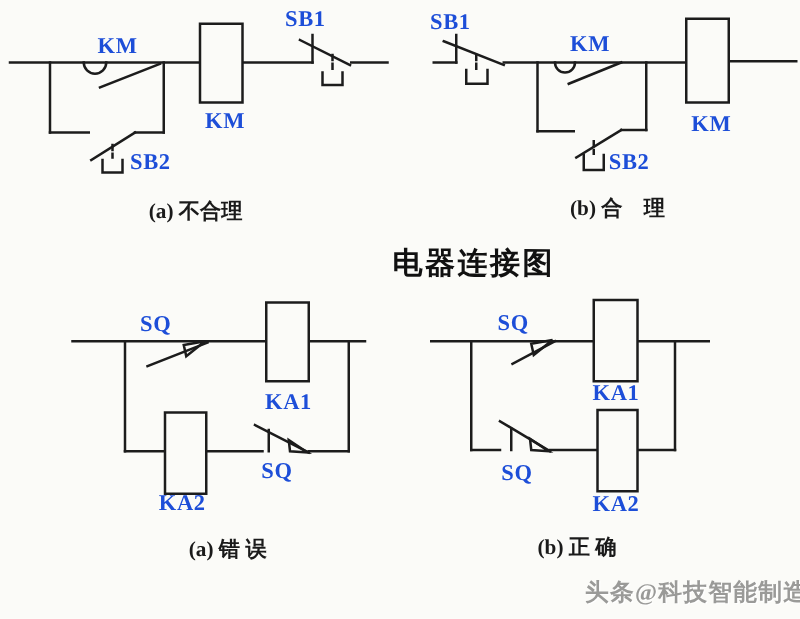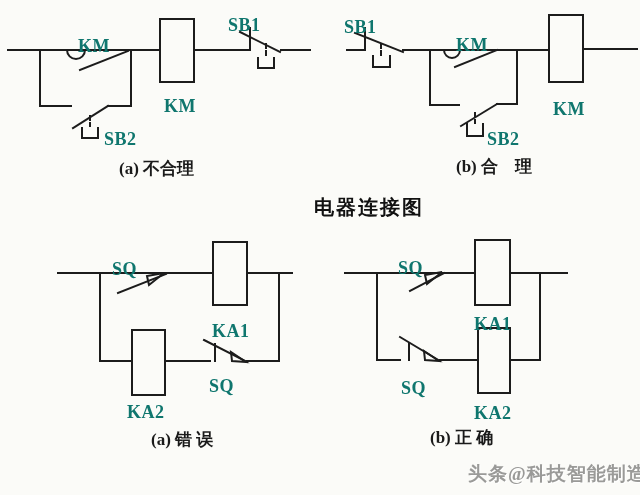--- a/index.html
+++ b/index.html
@@ -11,33 +11,32 @@
     color:#1c1c1c;
     overflow:hidden;
   }
   svg.circuits{position:absolute;left:0;top:0;}
   .lbl{
     position:absolute;
     font-size:18px;
     font-weight:600;
     letter-spacing:0.5px;
     white-space:nowrap;
-    color:#0f766e;
-    margin-top:10px;
+    color:#1d4ed8;
   }
   .cap{
     position:absolute;
     font-size:17px;
     font-weight:600;
     white-space:nowrap;
     color:#1a1a1a;
   }
   .fig-title{
     position:absolute;
-    font-size:20px;
+    font-size:24px;
     font-weight:700;
     letter-spacing:2px;
     white-space:nowrap;
     color:#111;
   }
   .watermark{
     position:absolute;
     font-size:19px;
     font-weight:700;
     letter-spacing:1px;

